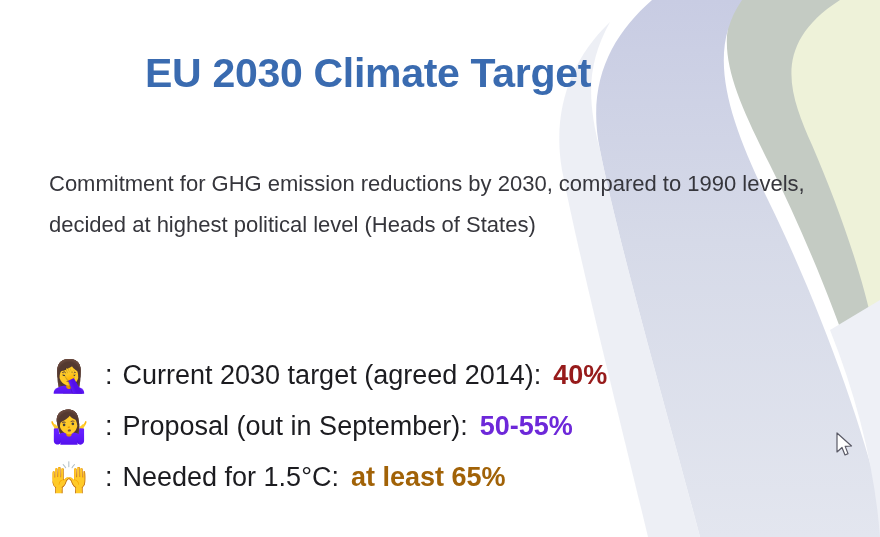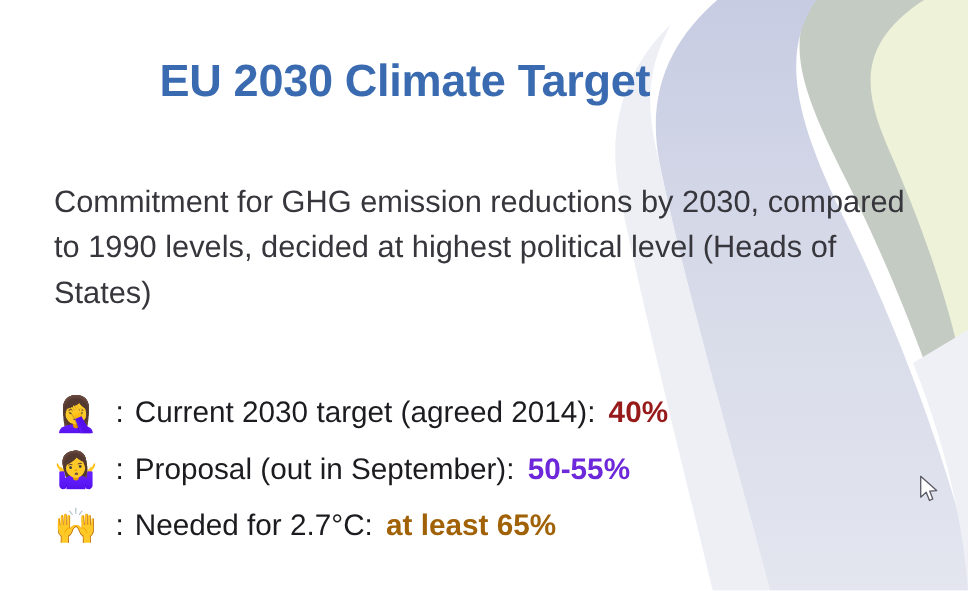--- a/index.html
+++ b/index.html
@@ -45,21 +45,21 @@
     color: #3a6bb0;
     font-family: "Liberation Sans", sans-serif;
   }
 
   
   .body-text {
     position: absolute;
     left: 49px;
     top: 163px;
     width: 800px;
-    font-size: 28px;
+    font-size: 22px;
     line-height: 41px;
     color: #36363c;
     font-family: "Liberation Sans", sans-serif;
     font-weight: normal;
   }
 
   
   .bullets {
     position: absolute;
     left: 49px;
@@ -154,21 +154,21 @@
     <div class="bullet-row">
       <span class="bullet-emoji">🤷‍♀️</span>
       <span class="bullet-sep">:</span>
       <span class="bullet-label">Proposal (out in September):</span>
       <span class="bullet-value v-gold">50-55%</span>
     </div>
 
     <div class="bullet-row">
       <span class="bullet-emoji">🙌</span>
       <span class="bullet-sep">:</span>
-      <span class="bullet-label">Needed for 2.7°C:</span>
+      <span class="bullet-label">Needed for 1.5°C:</span>
       <span class="bullet-value v-green">at least 65%</span>
     </div>
 
   </div>
 
   <div class="cursor">
     <svg viewBox="0 0 18 26" xmlns="http://www.w3.org/2000/svg" aria-hidden="true">
       <path d="M1 1 L1 20 L6 15.5 L9 23 L12 21.6 L9.2 14.4 L15.5 14 Z" fill="#ffffff" stroke="#5a5a66" stroke-width="1.2" stroke-linejoin="round"></path>
     </svg>
   </div>

